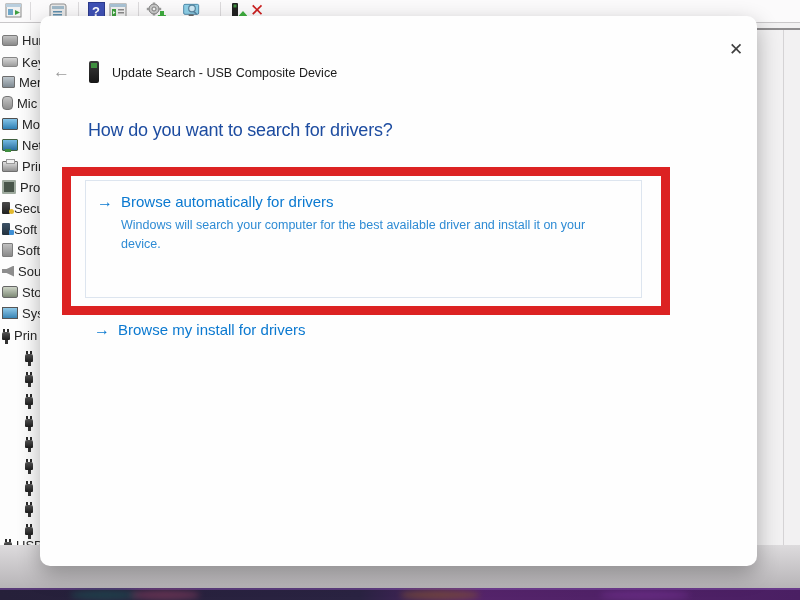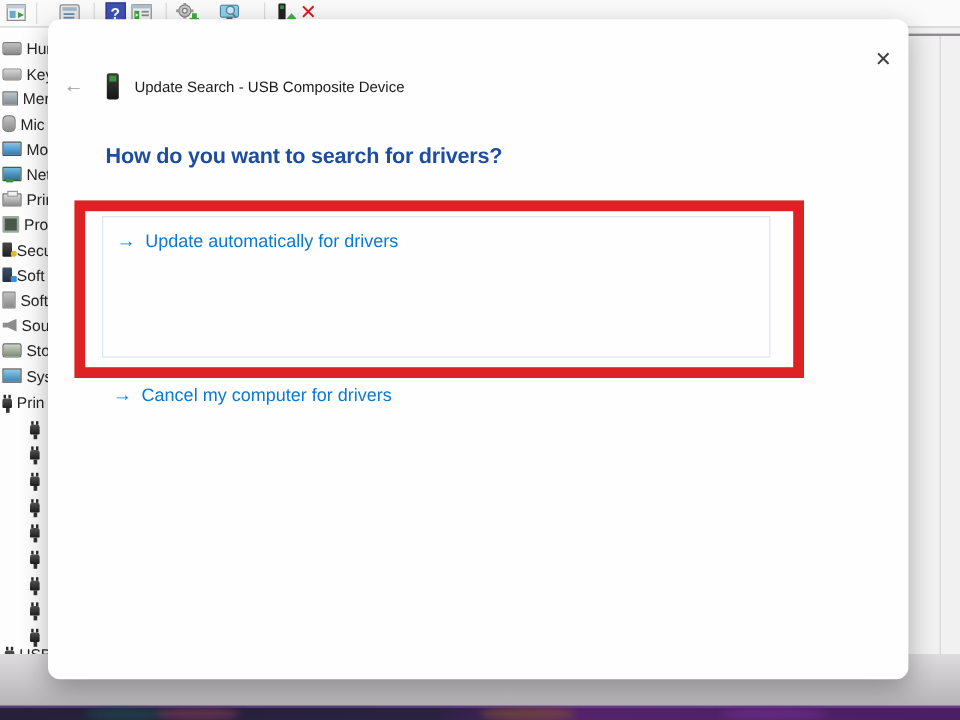--- a/index.html
+++ b/index.html
@@ -54,21 +54,21 @@
   .blob.orange{left:400px;width:80px;background:#7d4f35;}
   .blob.brightpurple{left:600px;width:90px;background:#6e2f8a;}
 
   
   .dialog{position:absolute;left:40px;top:16px;width:717px;height:550px;background:#fefefe;border-radius:10px;box-shadow:0 8px 22px rgba(0,0,0,.30);}
   .back{position:absolute;left:13px;top:46px;font-size:17px;color:#9a9a9a;cursor:default;}
   .drv-icon{position:absolute;left:49px;top:45px;width:10px;height:22px;background:linear-gradient(#3a3a3a,#161616);border-radius:2px;}
   .drv-icon::before{content:"";position:absolute;left:2px;top:2px;width:6px;height:5px;background:#3f8f3f;}
   .dlg-title{position:absolute;left:72px;top:50px;font-size:12.5px;color:#1b1b1b;}
   .close{position:absolute;left:684px;top:22px;width:24px;height:24px;background:none;border:none;font-size:17px;color:#3f3f3f;line-height:24px;text-align:center;padding:0;}
-  .heading{position:absolute;left:48px;top:104px;margin:0;font-size:18px;font-weight:700;color:#1d4ca0;letter-spacing:-.2px;}
+  .heading{position:absolute;left:48px;top:104px;margin:0;font-size:18px;font-weight:400;color:#1d4ca0;letter-spacing:-.2px;}
 
   .option{position:absolute;left:45px;display:flex;align-items:flex-start;cursor:pointer;}
   .opt-box{position:absolute;left:45px;top:164px;width:555px;height:116px;border:1px solid #dde5ef;background:#fefefe;}
   .opt-arrow{font-size:16px;color:#0b79d0;margin-right:8px;line-height:20px;}
   .opt-title{font-size:15px;color:#0b79d0;line-height:20px;}
   .opt-desc{font-size:12.5px;color:#2e8bd4;line-height:1.55;max-width:492px;margin-top:4px;}
   .option.one{left:57px;top:176px;}
   .option.two{left:54px;top:304px;}
 
   .red-box{position:absolute;left:22px;top:151px;width:608px;height:148px;border:9px solid #dc2222;box-sizing:border-box;pointer-events:none;}
@@ -265,28 +265,29 @@
     <span class="back">←</span>
     <span class="drv-icon"></span>
     <span class="dlg-title">Update Search - USB Composite Device</span>
 
     <h1 class="heading">How do you want to search for drivers?</h1>
 
     <div class="opt-box"></div>
     <div class="option one">
       <span class="opt-arrow">→</span>
       <span>
-        <span class="opt-title" style="display:block">Update automatically for drivers</span>
+        <span class="opt-title" style="display:block">Browse automatically for drivers</span>
+        <span class="opt-desc" style="display:block">Windows will search your computer for the best available driver and install it on your device.</span>
       </span>
     </div>
 
     <div class="option two">
       <span class="opt-arrow">→</span>
       <span>
-        <span class="opt-title" style="display:block">Cancel my computer for drivers</span>
+        <span class="opt-title" style="display:block">Browse my install for drivers</span>
       </span>
     </div>
 
     <div class="red-box"></div>
 
   </div>
 
 </div>
 
 </body></html>

